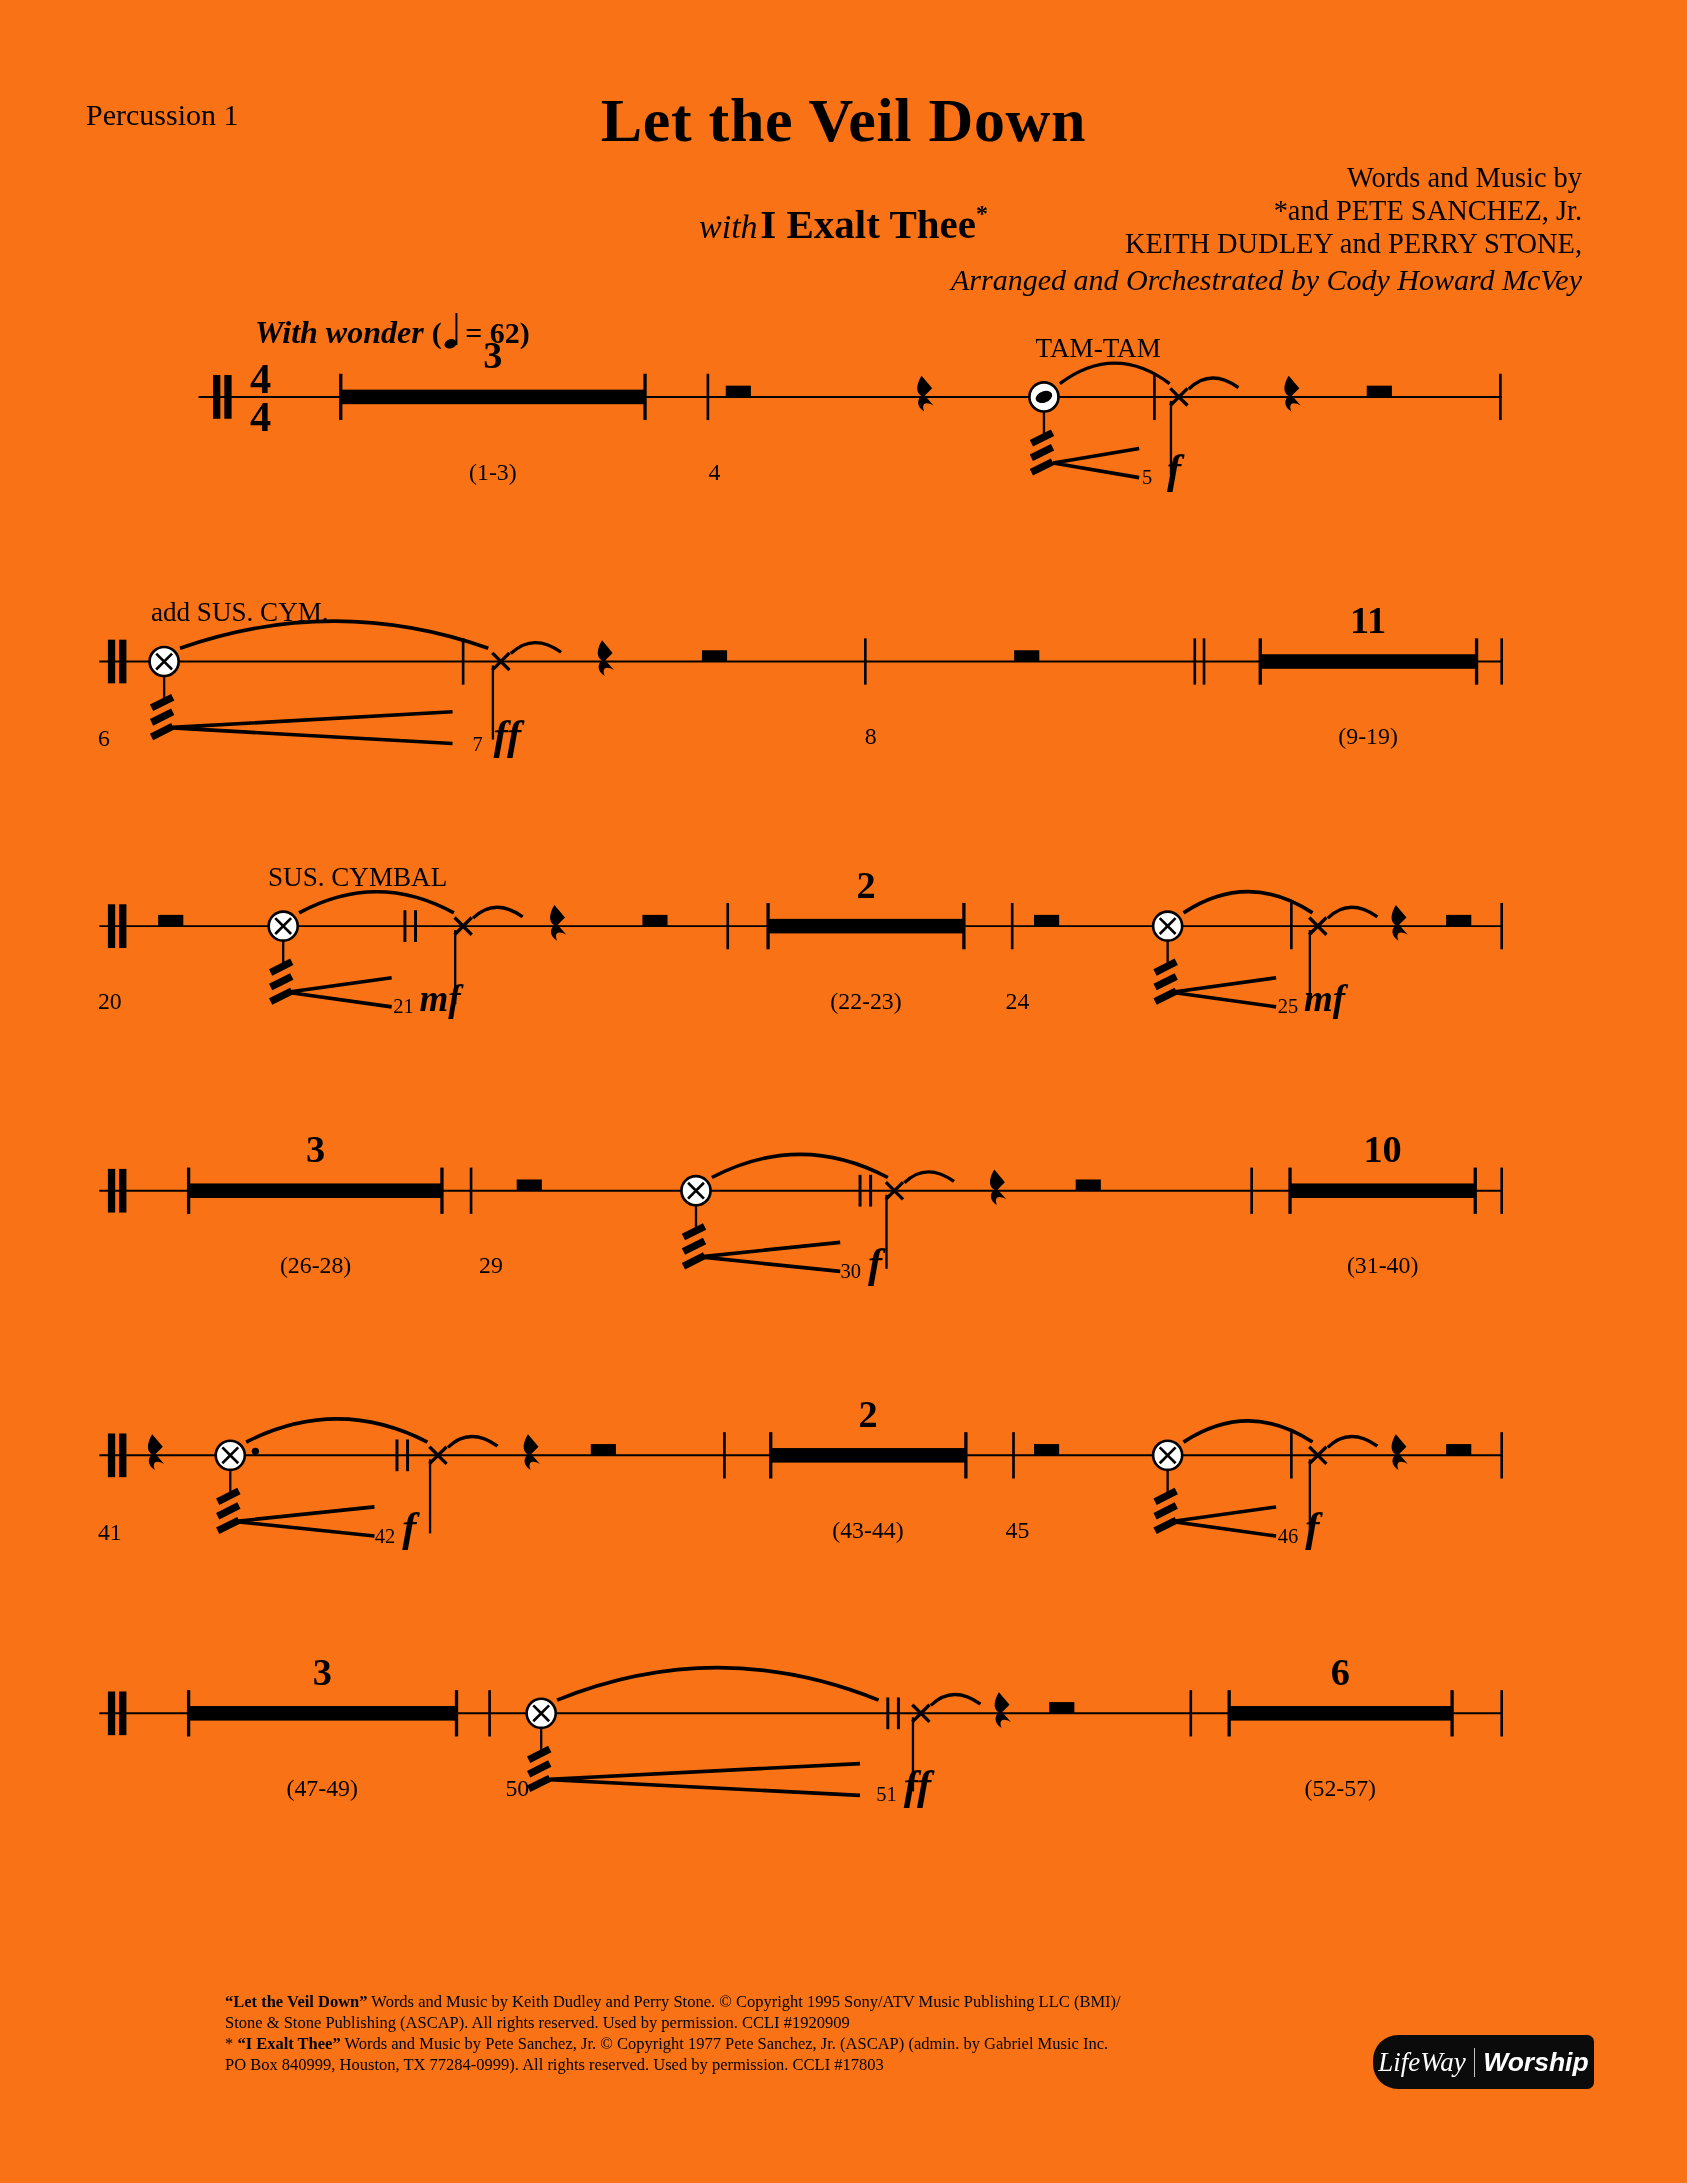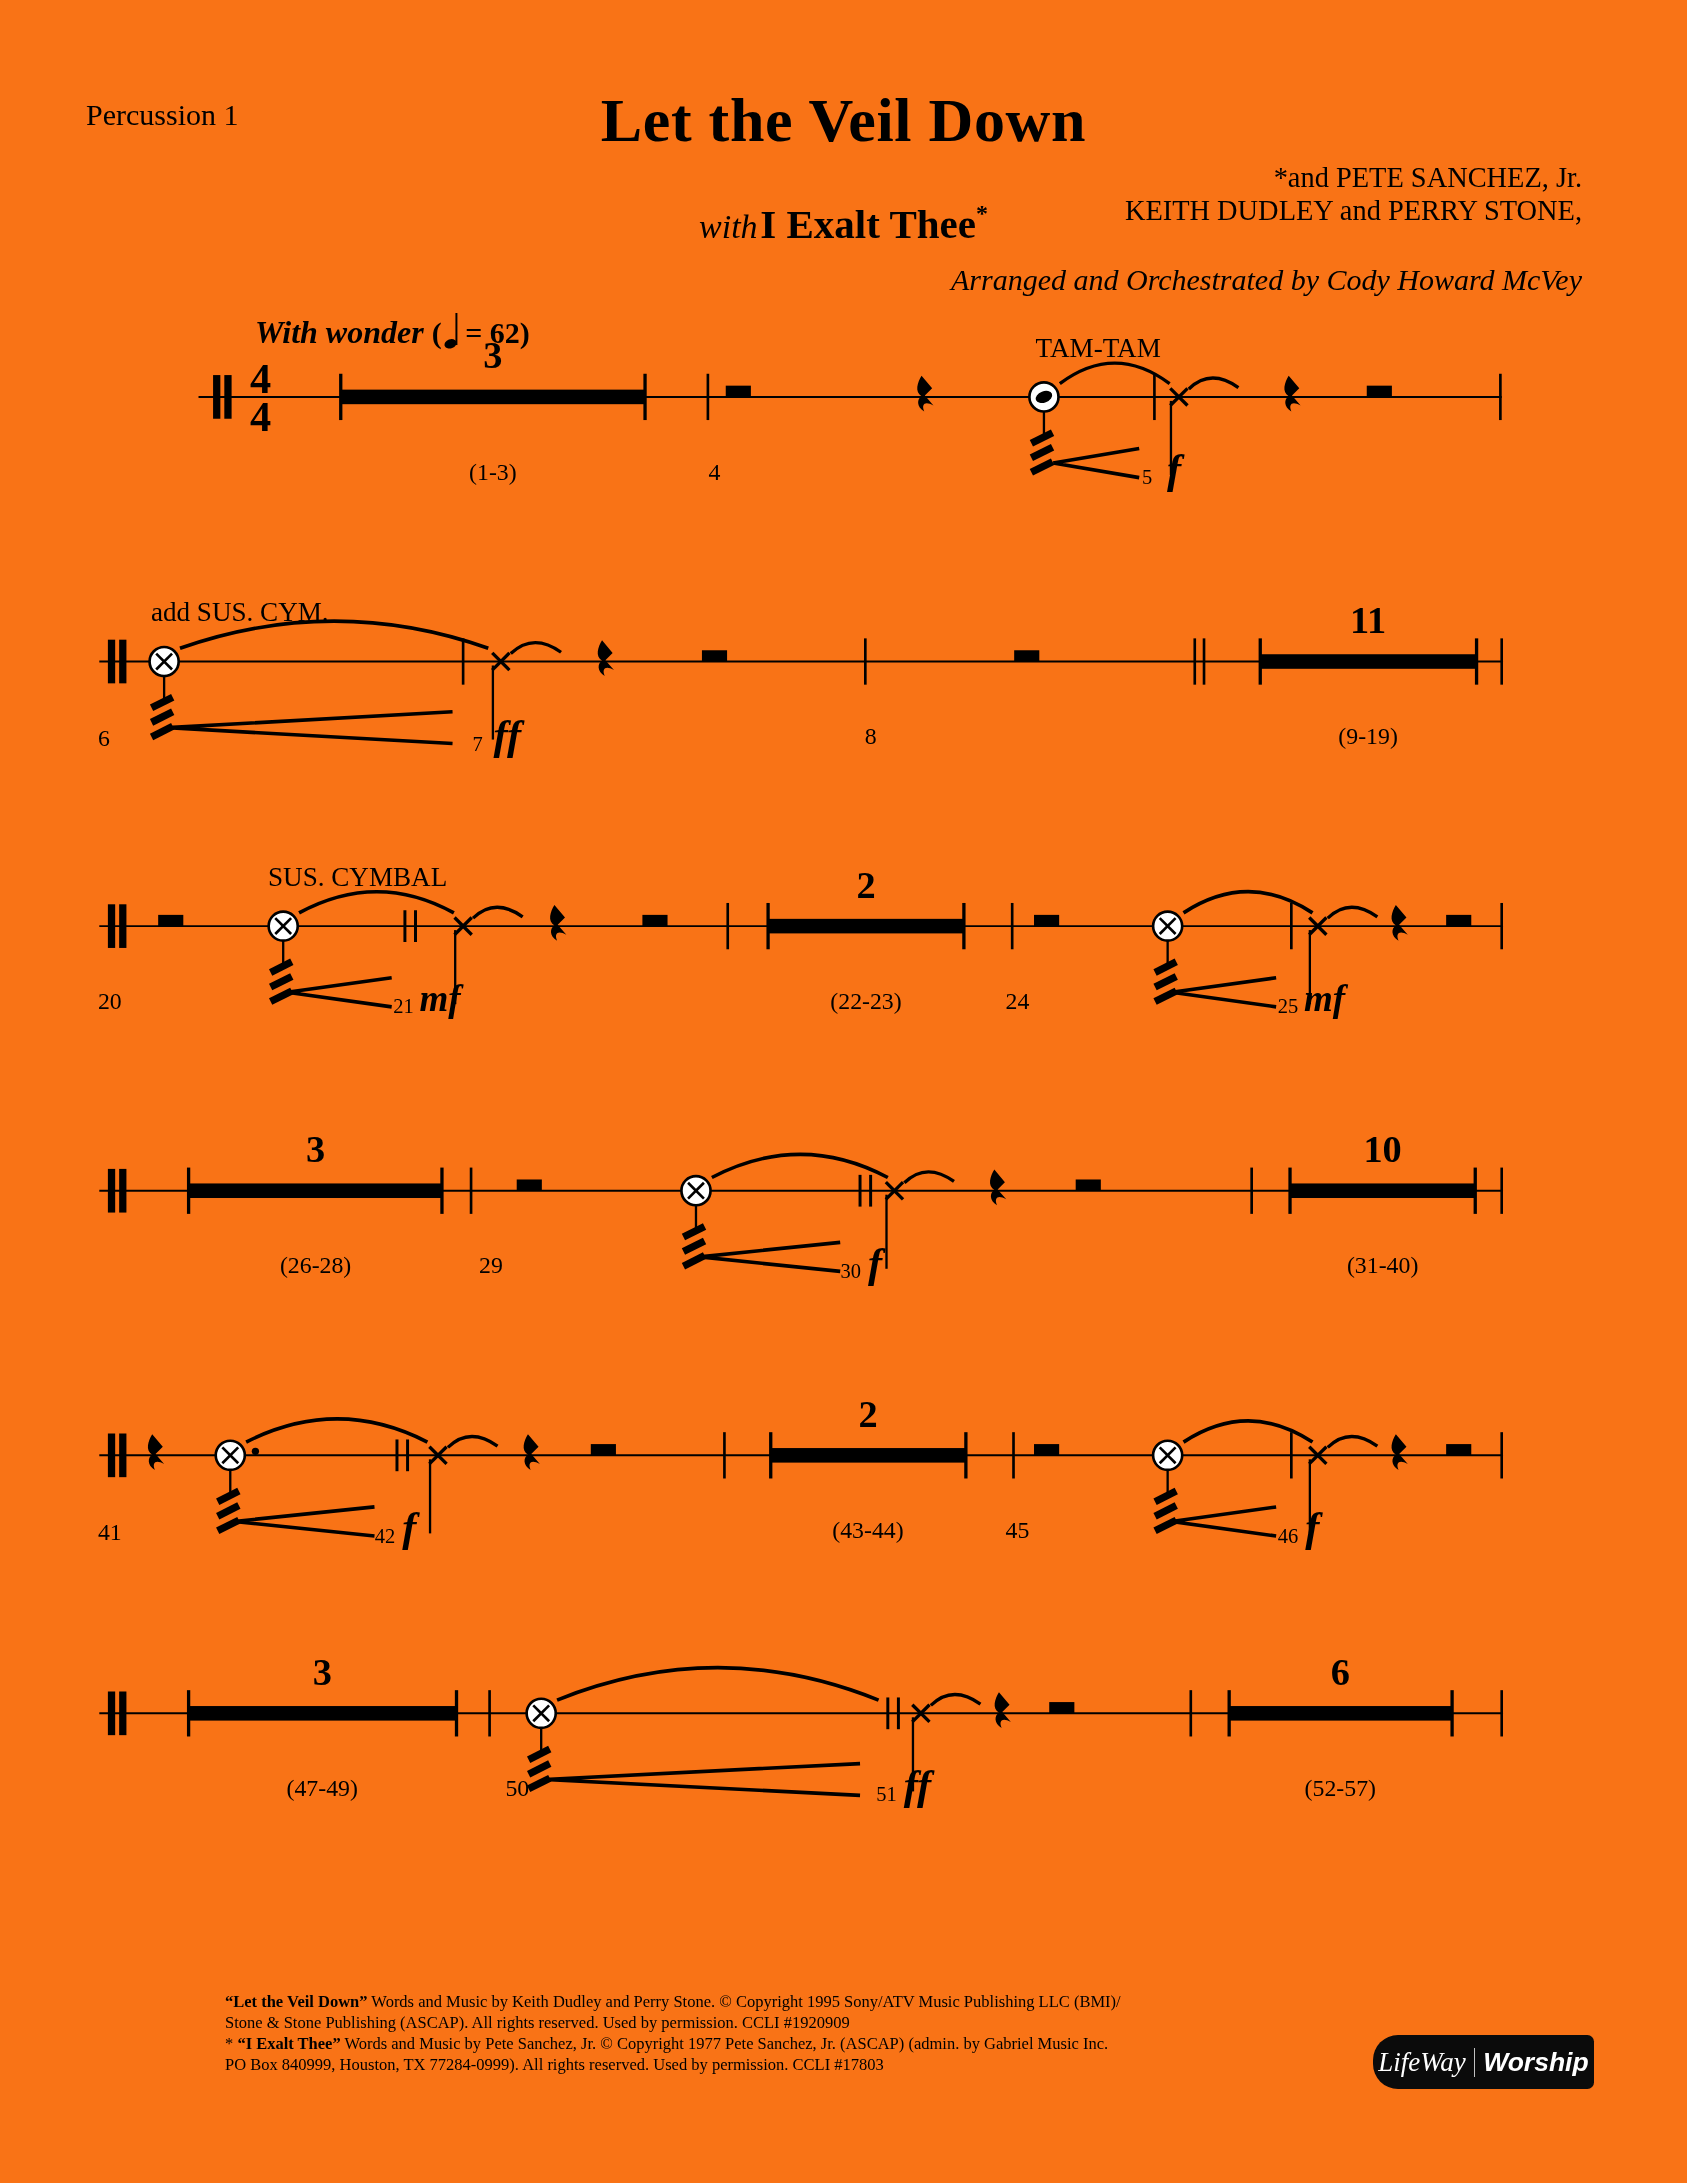--- a/index.html
+++ b/index.html
@@ -47,20 +47,21 @@
 
   <div class="abs part-name">Percussion 1</div>
   <div class="abs title-wrap">
     <span class="title-main">Let the Veil Down</span>
   </div>
   <div class="abs subtitle-wrap">
     <span class="subtitle-with">with</span>
     <span class="subtitle-title">I Exalt Thee</span><span class="subtitle-ast">*</span>
   </div>
   <div class="abs credits">
+    <div>Words and Music by</div>
     <div>*and PETE SANCHEZ, Jr.</div>
     <div>KEITH DUDLEY and PERRY STONE,</div>
   </div>
   <div class="abs arranger">Arranged and Orchestrated by Cody Howard McVey</div>
 
   <div class="abs tempo">
     <span>With wonder</span>
     <span class="plain">(</span><svg width="17" height="40" viewBox="0 0 26 60">
         <ellipse cx="10" cy="51" rx="9.5" ry="7" transform="rotate(-21 10 51)" fill="#000"></ellipse>
         <rect x="17.5" y="4" width="3" height="49" fill="#000"></rect>

